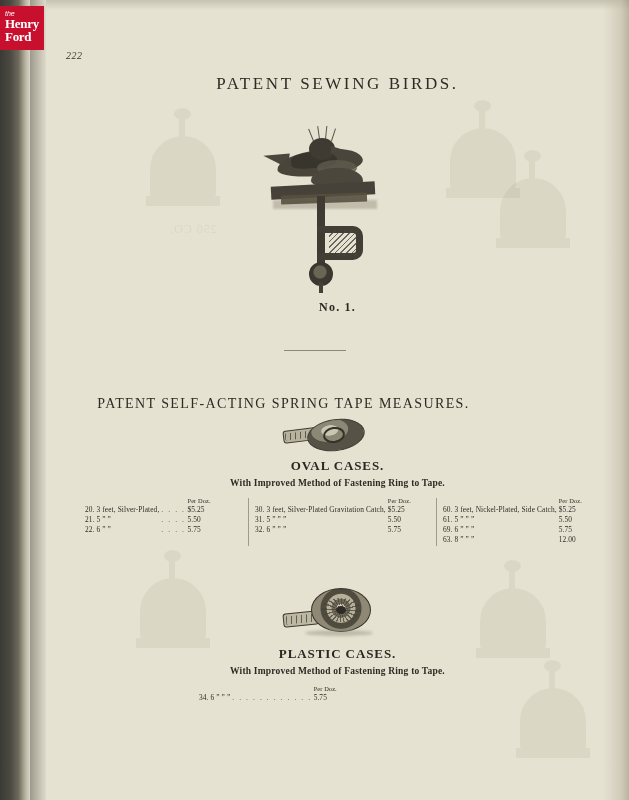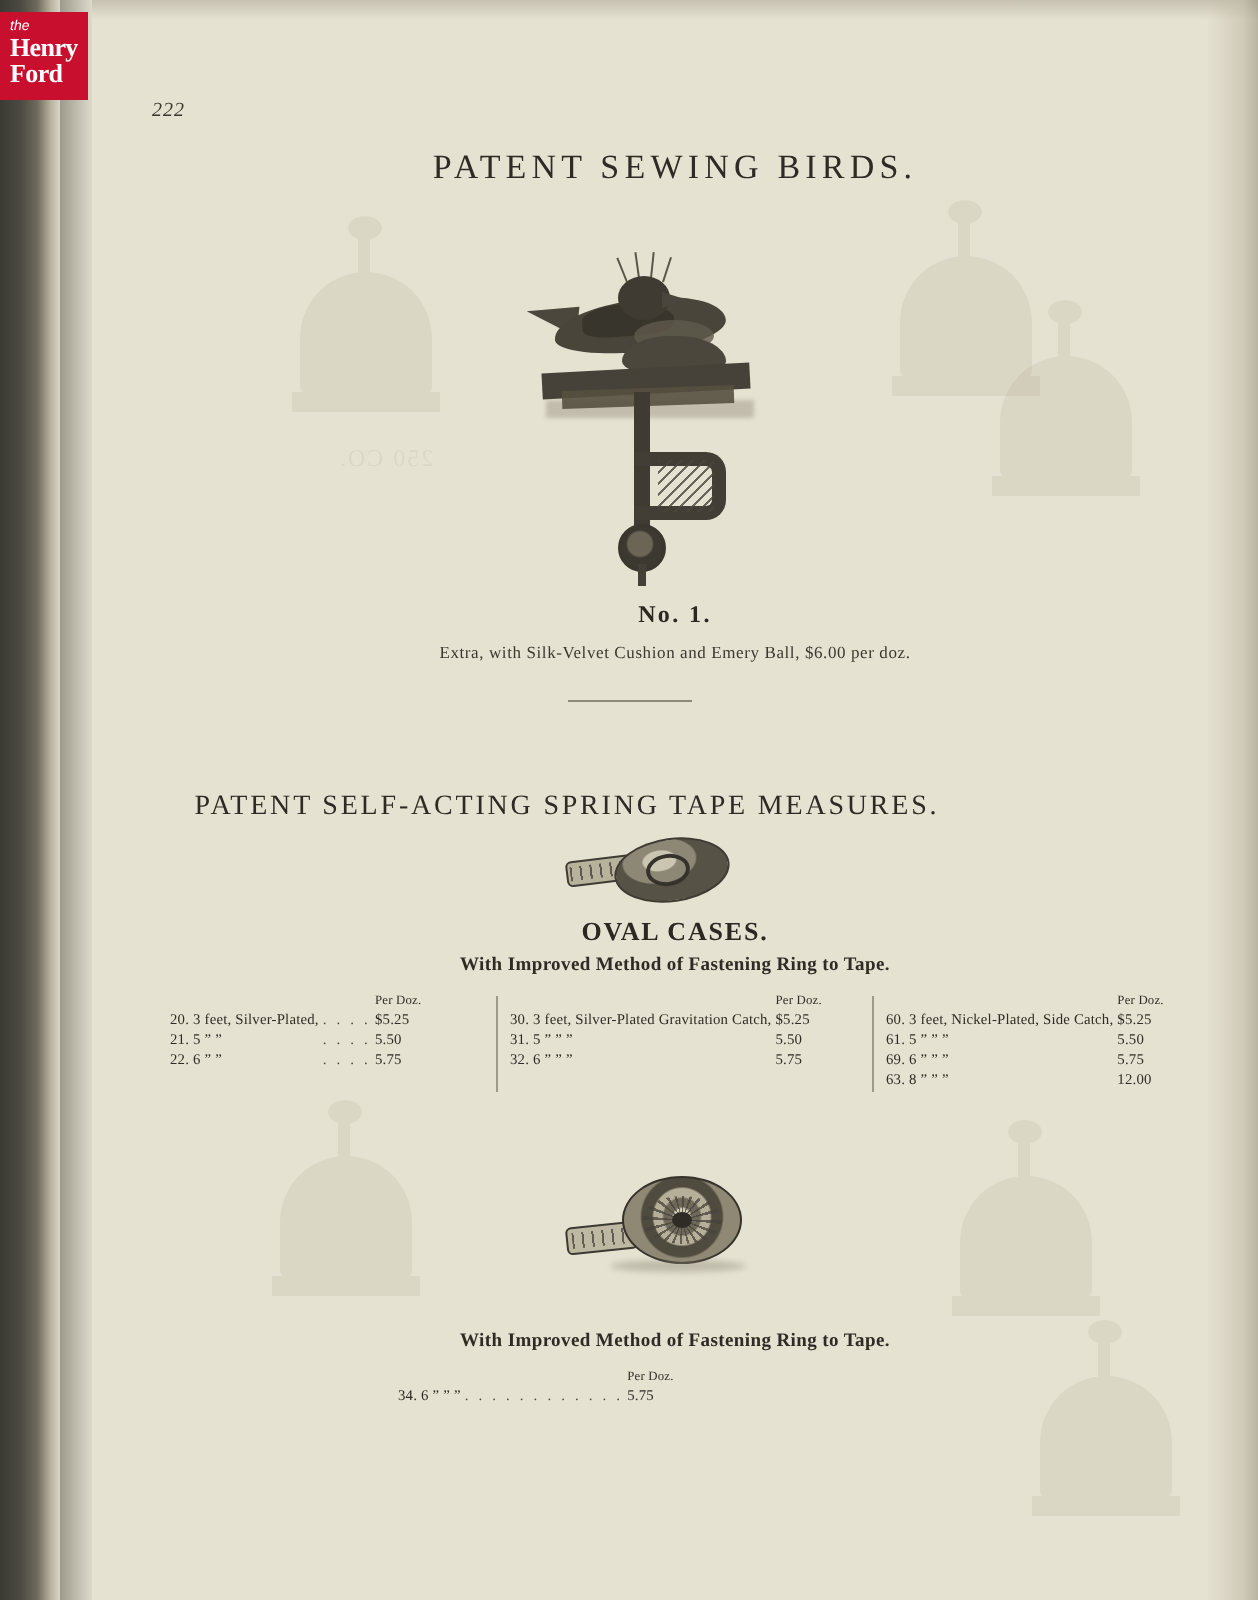--- a/index.html
+++ b/index.html
@@ -80,21 +80,21 @@
   .ghost-text {
     font-family: "Liberation Serif", serif;
     font-size: 12px;
     letter-spacing: 1px;
     color: #8a8168;
   }
 
   
   .folio {
     position: absolute;
-    left: 76px; top: 50px;
+    left: 66px; top: 50px;
     font-size: 10px;
     letter-spacing: 0.5px;
     color: #3a372f;
     font-style: italic;
   }
 
   
   .logo-stamp {
     position: absolute;
     left: 0; top: 6px;
@@ -492,21 +492,20 @@
     <div class="bird-clamp-arm"></div>
     <div class="bird-clamp-arm2"></div>
     <div class="bird-post"></div>
     <div class="bird-bracket"></div>
     <div class="bird-hatch"></div>
     <div class="bird-screw"></div>
     <div class="bird-screw-pin"></div>
   </div>
 
   <h3 class="sub-title" style="top:300px; font-size:12px; letter-spacing:1.2px;">No. 1.</h3>
-  <div class="note-line" style="top:321px;">Extra, with Silk-Velvet Cushion and Emery Ball, $6.00 per doz.</div>
 
   <div class="rule" style="left:284px; top:350px; width:62px;"></div>
 
   <h2 class="section-title" style="top:396px;">PATENT SELF-ACTING SPRING TAPE MEASURES.</h2>
 
   <div class="oval-fig">
     <div class="oval-tape"></div>
     <div class="oval-tape-lines"></div>
     <div class="oval-case"></div>
     <div class="oval-ring"></div>
@@ -611,20 +610,21 @@
 
   <div class="plastic-fig">
     <div class="plastic-tape"></div>
     <div class="plastic-tape-lines"></div>
     <div class="plastic-case"></div>
     <div class="plastic-star"></div>
     <div class="plastic-hub"></div>
     <div class="plastic-shadow"></div>
   </div>
 
+  <h3 class="sub-title" style="top:646px; font-size:13px;">PLASTIC CASES.</h3>
   <div class="fastening-line" style="top:666px;">With Improved Method of Fastening Ring to Tape.</div>
 
   <div class="price-block" style="left:198px; top:684px; width:260px;">
     <table>
       <tbody>
           <tr>
         <td></td>
             <td></td>
             <td></td>
         <td class="perdoz-head">Per Doz.</td>

